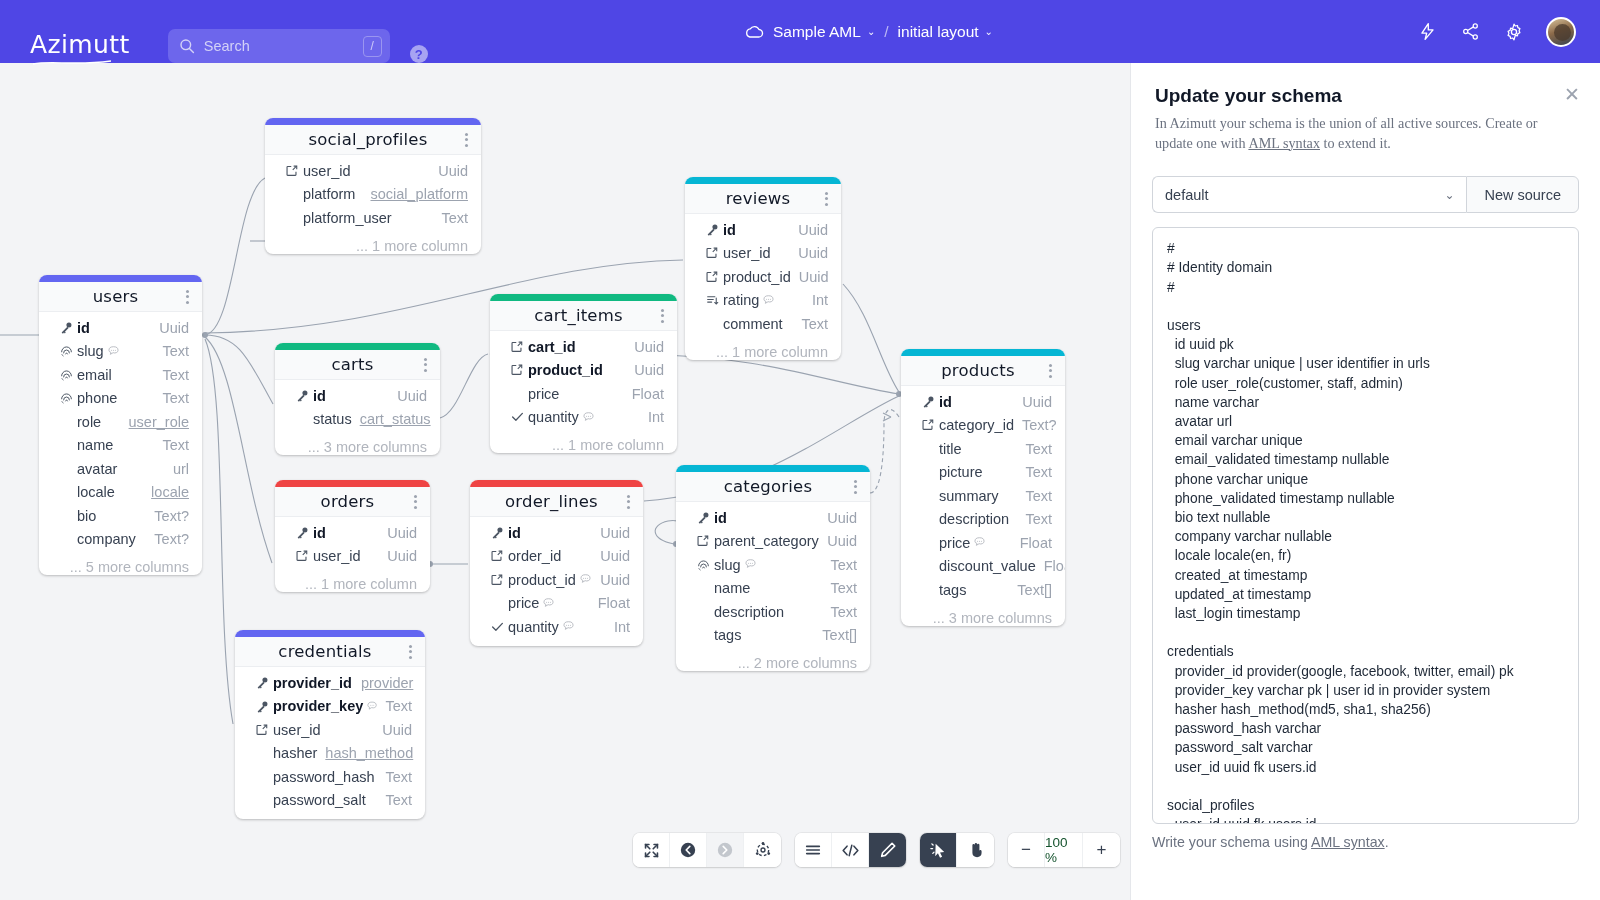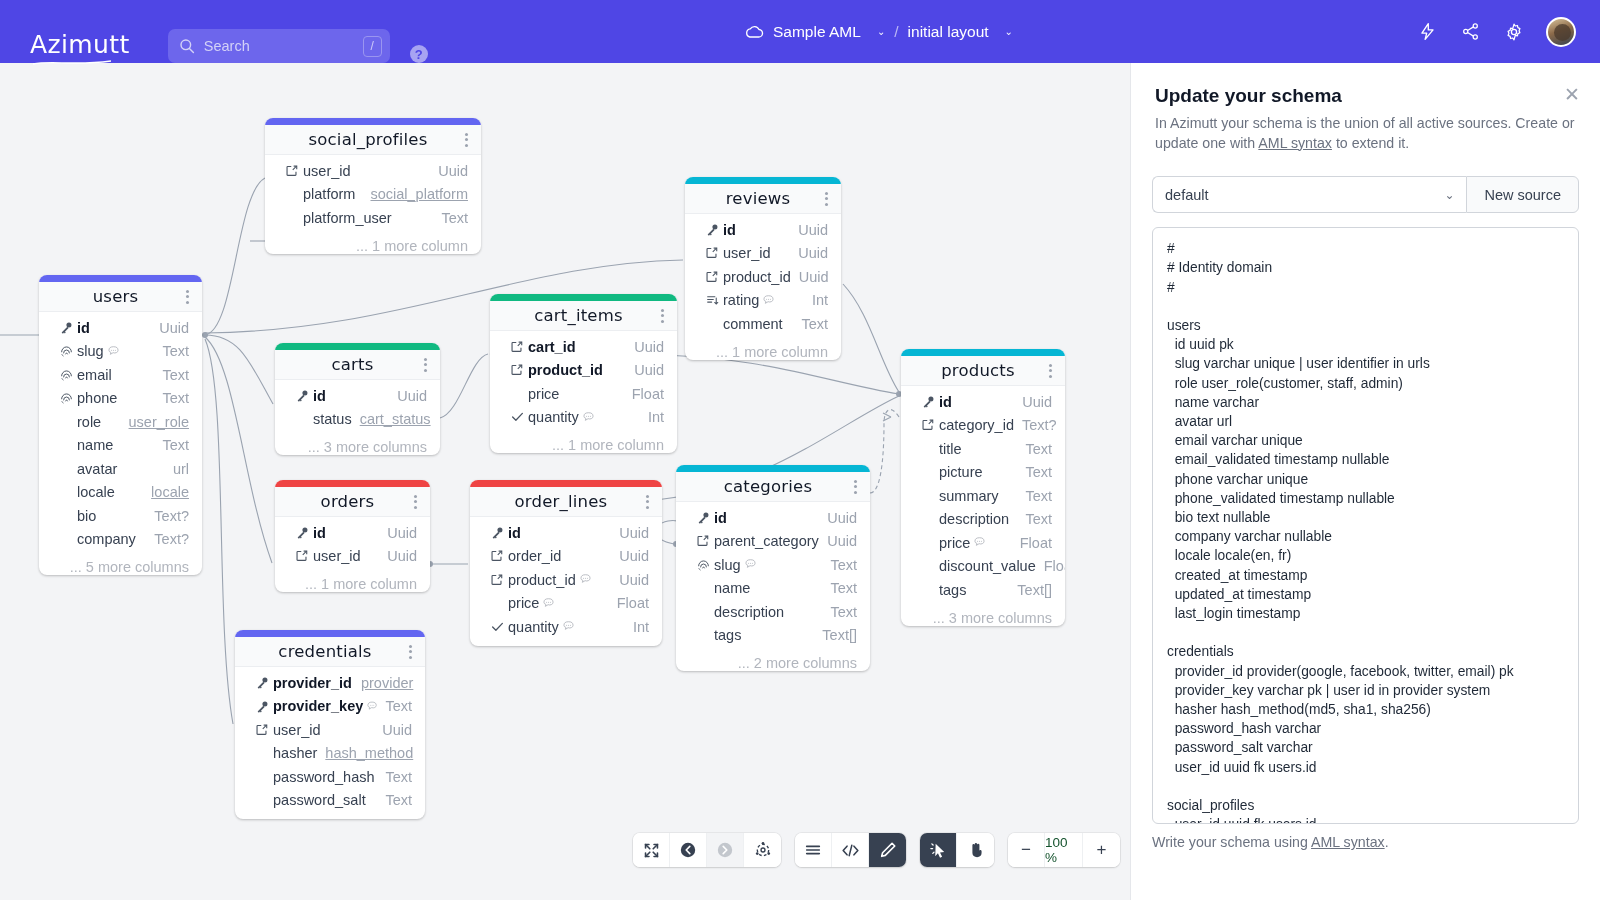--- a/index.html
+++ b/index.html
@@ -48,21 +48,21 @@
     margin-left: 20px; width: 18px; height: 18px; border-radius: 50%;
     background: #a7a3f2; color: #4f46e5; font-size: 13px; font-weight: bold;
     display: flex; align-items: center; justify-content: center;
   }
   .breadcrumb {
     position: absolute; left: 744px; top: 0; height: 63px;
     display: flex; align-items: center; gap: 9px;
     color: #ffffff; font-size: 15.5px;
   }
   .breadcrumb .sep { color: #bcb8f5; }
-  .bc-item { display: flex; align-items: center; gap: 16px; cursor: pointer; }
+  .bc-item { display: flex; align-items: center; gap: 6px; cursor: pointer; }
   .caret { font-size: 10px; opacity: .95; }
   .nav-right {
     position: absolute; right: 24px; top: 0; height: 63px;
     display: flex; align-items: center; gap: 22px;
   }
   .nav-right .ni { color: #fff; width: 21px; height: 21px; display: flex; align-items: center; justify-content: center; }
   .avatar {
     width: 30px; height: 30px; border-radius: 50%;
     background: linear-gradient(160deg,#d8c39c 0%,#8d6b4a 45%,#33414f 100%);
     border: 2px solid #ffffff; overflow: hidden; position: relative;
@@ -152,21 +152,21 @@
   
   #panel {
     position: absolute; top: 63px; left: 1130px;
     width: 470px; height: 840px;
     background: #ffffff;
     border-left: 1px solid #e5e7eb;
     z-index: 35;
   }
   .p-head { padding: 22px 24px 0 24px; position: relative; }
   .p-title { font-size: 19px; color: #111827; font-weight: bold; }
-  .p-desc { margin-top: 7px; font-size: 14.2px; color: #6b7280; line-height: 1.38; }
+  .p-desc { margin-top: 7px; font-size: 14.2px; color: #6b7280; line-height: 1.38; font-family: Liberation Serif, serif; }
   .p-desc a { color: #6b7280; text-decoration: underline; }
   .p-close {
     position: absolute; right: 20px; top: 22px;
     color: #9ca3af; font-size: 19px; cursor: pointer; line-height: 1;
   }
   .p-row { display: flex; margin: 23px 21px 0 21px; }
   .p-select {
     flex: 1; height: 37px; border: 1px solid #d1d5db; border-right: none;
     border-radius: 6px 0 0 6px; background: #fff;
     display: flex; align-items: center; padding: 0 12px;
@@ -769,21 +769,21 @@
             <span class="ctype">Text</span>
           </div>
           <div class="col">
             <span class="ic"></span>
             <span class="cname">tags</span>
             <span class="ctype">Text[]</span>
           </div>
         </div>
         <div class="more">... 2 more columns</div>
       </div>
-      <div class="tbl" style="left: 470px; top: 417px; width: 192px;">
+      <div class="tbl" style="left: 470px; top: 417px; width: 173px;">
         <div class="accent" style="background:#ef4444"></div>
         <div class="thead">
           <div class="tname">order_lines</div>
           <div class="dots">
             <i></i>
             <i></i>
             <i></i>
           </div>
         </div>
         <div class="cols">

